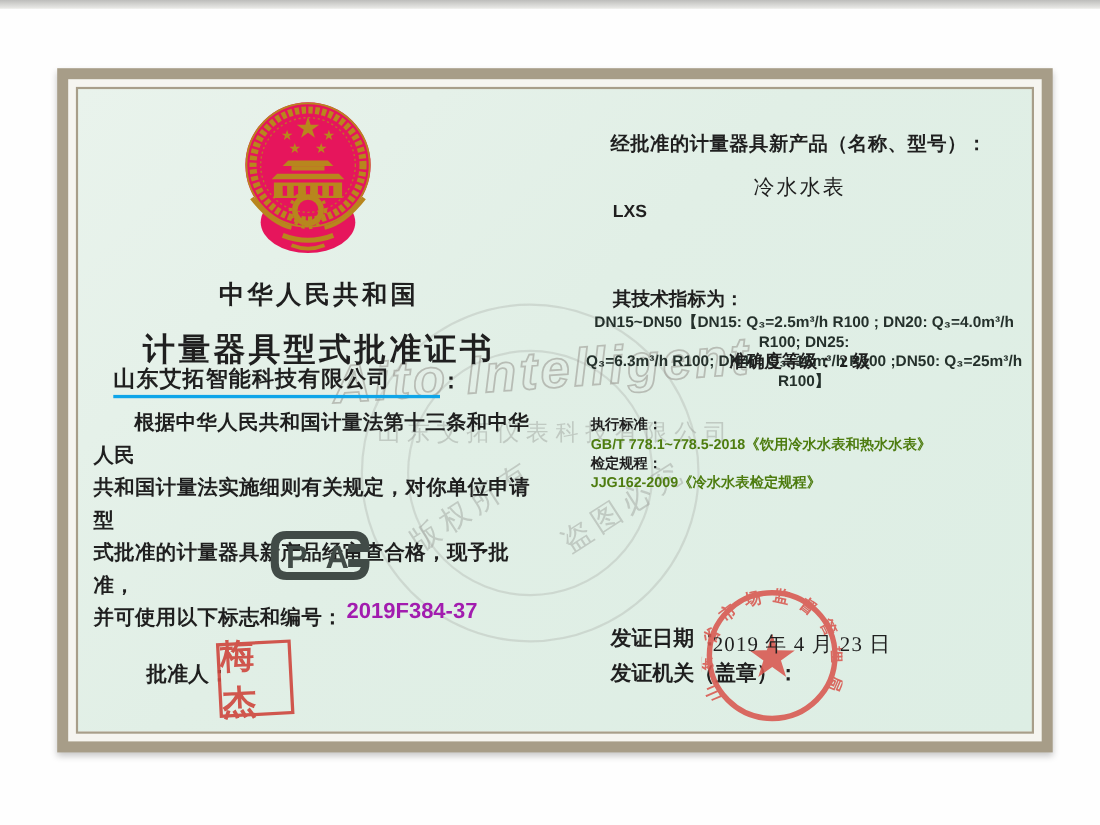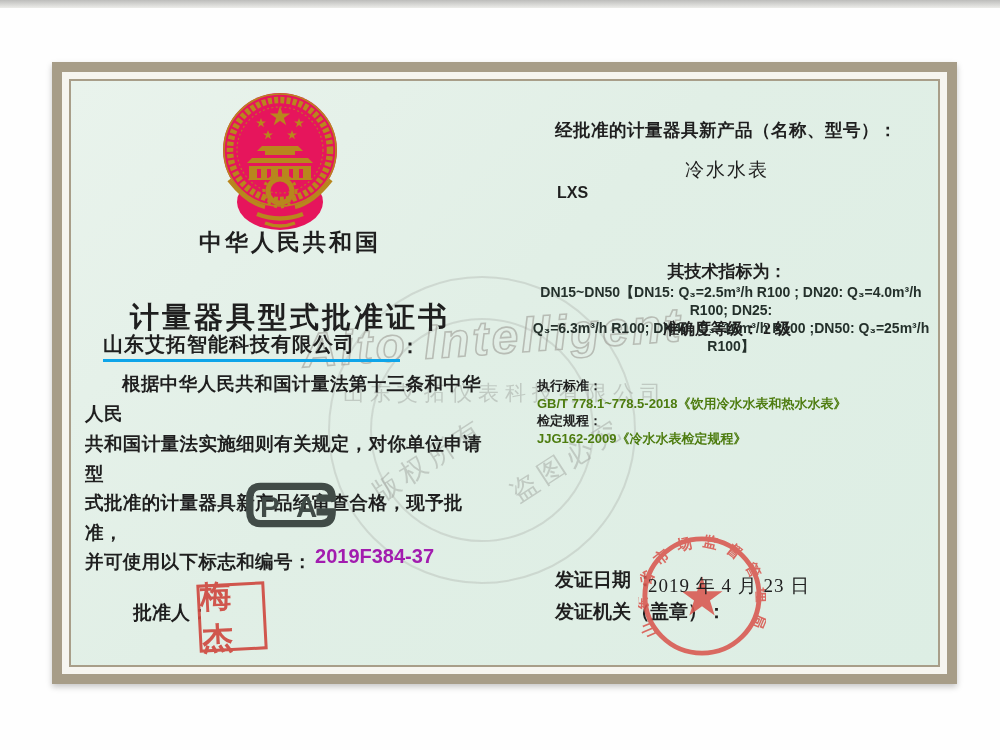--- a/index.html
+++ b/index.html
@@ -15,21 +15,21 @@
   .frame{position:absolute;left:52px;top:62px;width:905px;height:622px;
     background:#a79d88;box-shadow:0 3px 6px rgba(0,0,0,.22);}
   .mat{position:absolute;left:10px;top:10px;right:10px;bottom:10px;background:#f6f5f0;}
   .paper{position:absolute;left:7px;top:7px;right:7px;bottom:7px;
     border:2px solid #a89e89;
     background:linear-gradient(135deg,#e9f3ec 0%,#e1efe6 45%,#ddeee4 100%);}
   
   .abs{position:absolute;z-index:3;}
   .sans{font-family:"Liberation Sans","DejaVu Sans",sans-serif;}
   
-  .country{left:120px;top:227px;width:340px;text-align:center;font-size:23px;
+  .country{left:120px;top:252px;width:340px;text-align:center;font-size:23px;
     letter-spacing:3px;font-weight:700;}
   .cert-title{left:95px;top:278px;width:390px;text-align:center;font-size:29px;
     letter-spacing:3px;font-weight:700;margin-top:20px;}
   .company-line{left:103px;top:331px;display:flex;align-items:flex-end;}
   .company-text{display:inline-block;width:297px;font-size:20px;font-weight:700;
     border-bottom:3px solid #0ea5e9;padding-bottom:1px;letter-spacing:1px;}
   .company-colon{font-size:20px;font-weight:700;padding-bottom:2px;}
   .paragraph{left:85px;top:371px;width:412px;font-size:18.5px;font-weight:700;
     line-height:29.5px;letter-spacing:.4px;}
   .paragraph .indent{text-indent:2em;font-family:Liberation Mono, monospace;}
@@ -37,21 +37,21 @@
   .approval-number{left:134px;top:545px;width:300px;text-align:right;font-size:20px;
     font-weight:600;color:#a21caf;}
   .approver-label{left:133px;top:600px;font-size:19px;font-weight:700;}
   .name-stamp{left:198px;top:583px;width:62px;height:62px;border:3px solid #cf4a41;
     transform:rotate(-3deg);display:flex;align-items:center;justify-content:center;
     color:#cf4a41;font-size:31px;font-weight:700;letter-spacing:1px;opacity:.92;z-index:4;}
   
   .product-heading{left:555px;top:118px;font-size:17.5px;font-weight:700;letter-spacing:.5px;}
   .product-name{left:557px;top:157px;width:340px;text-align:center;font-size:19px;letter-spacing:2px;}
   .product-model{left:557px;top:184px;width:340px;font-size:16px;font-weight:700;}
-  .spec-heading{left:557px;top:260px;width:340px;text-align:center;font-size:17px;font-weight:700;}
+  .spec-heading{left:557px;top:260px;width:340px;font-size:17px;font-weight:700;}
   .spec-lines{left:527px;top:283px;width:408px;text-align:center;font-size:14px;
     line-height:18px;font-weight:600;color:#24302b;}
   .accuracy{left:557px;top:319px;width:340px;text-align:center;font-size:16px;font-weight:600;}
   .standards{left:537px;top:377px;font-size:13px;line-height:17.5px;}
   .standards .lbl{font-weight:700;}
   .standards .val{font-weight:600;color:#4d7c0f;}
   .issue-date-label{left:555px;top:567px;font-size:19px;font-weight:700;z-index:4;}
   .issue-date{left:648px;top:573px;font-size:19px;letter-spacing:1px;z-index:6;}
   .issuer-label{left:555px;top:599px;font-size:19px;font-weight:700;z-index:4;}
   .round-seal{left:638px;top:532px;width:128px;height:128px;z-index:5;opacity:.88;}

